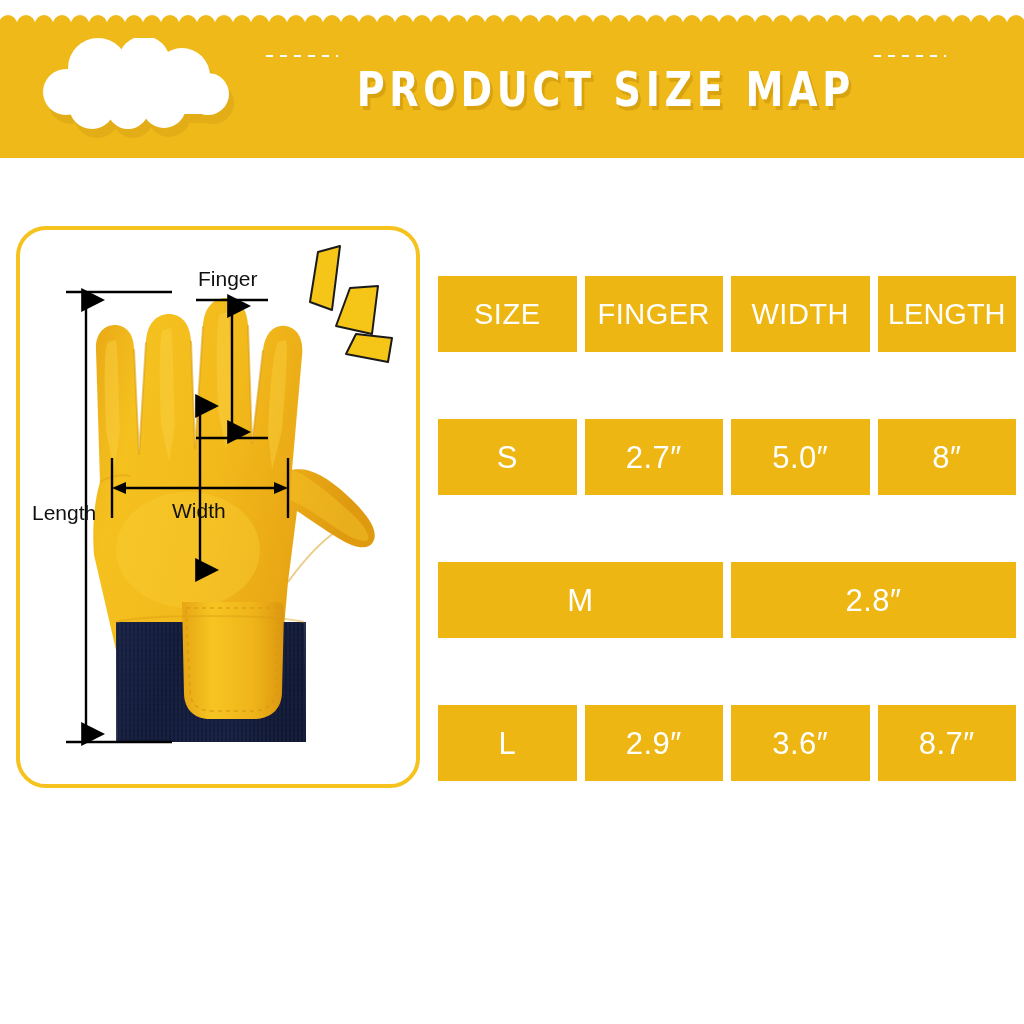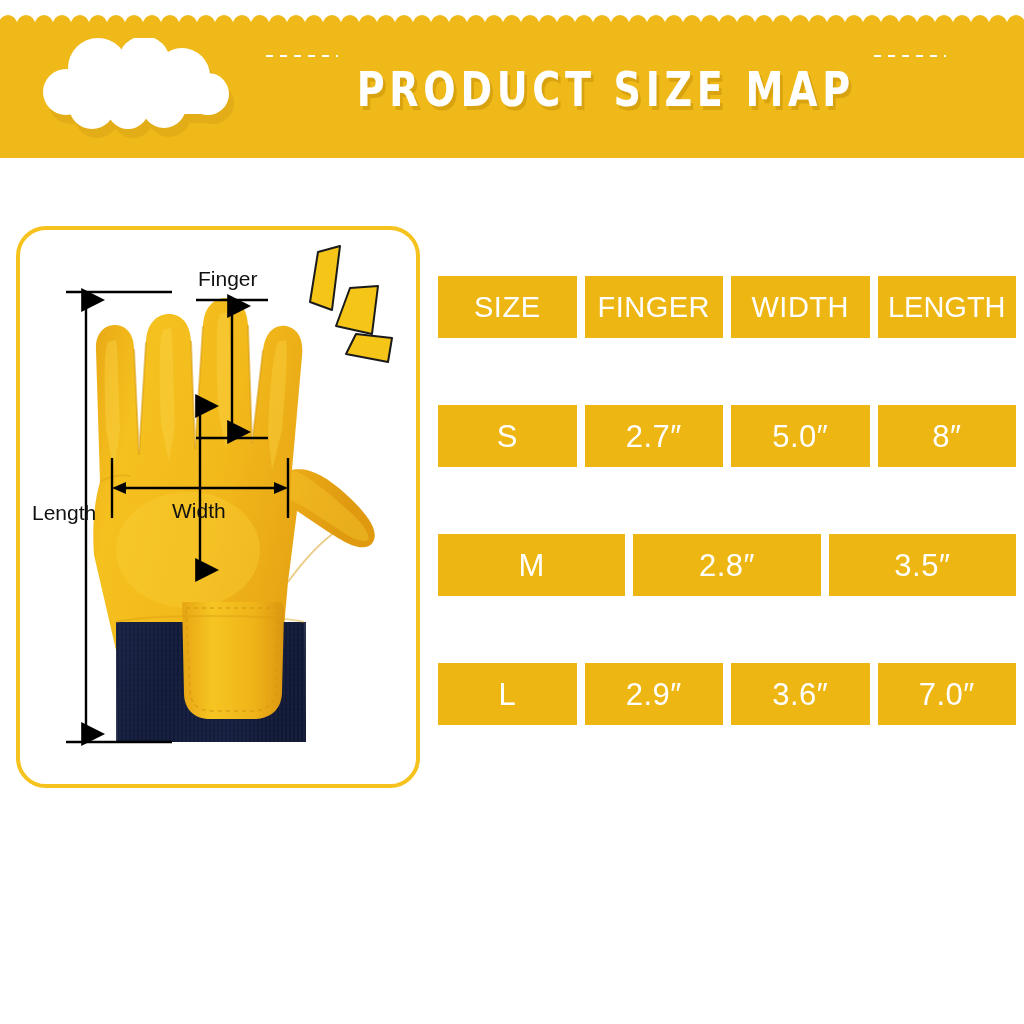--- a/index.html
+++ b/index.html
@@ -67,21 +67,21 @@
     border: 4px solid #F5C21E;
     border-radius: 30px;
   }
   .glove-card svg { display: block; }
 
   
   .size-table {
     position: absolute; left: 438px; top: 276px;
     width: 578px; height: 440px;
   }
-  .t-row { display: flex; gap: 8px; height: 62px; text-align: right; }
+  .t-row { display: flex; gap: 8px; height: 76px; text-align: right; }
   .t-row + .t-row { margin-top: 67px; }
   .t-cell {
     flex: 1 1 0;
     background: #EDB613;
     color: #ffffff;
     display: flex; align-items: center; justify-content: center;
     font-family: "Liberation Sans", sans-serif;
     font-size: 31px;
     letter-spacing: .5px;
     line-height: 1;
@@ -353,25 +353,24 @@
     <div class="t-row">
       <div class="t-cell">S</div>
       <div class="t-cell">2.7″</div>
       <div class="t-cell">5.0″</div>
       <div class="t-cell">8″</div>
     </div>
 
     <div class="t-row">
       <div class="t-cell">M</div>
       <div class="t-cell">2.8″</div>
-      <div class="t-cell">3.5″</div>
     </div>
 
     <div class="t-row">
       <div class="t-cell">L</div>
       <div class="t-cell">2.9″</div>
       <div class="t-cell">3.6″</div>
-      <div class="t-cell">7.0″</div>
+      <div class="t-cell">8.7″</div>
     </div>
   </div>
 
 
 </div>
 
 </body></html>

